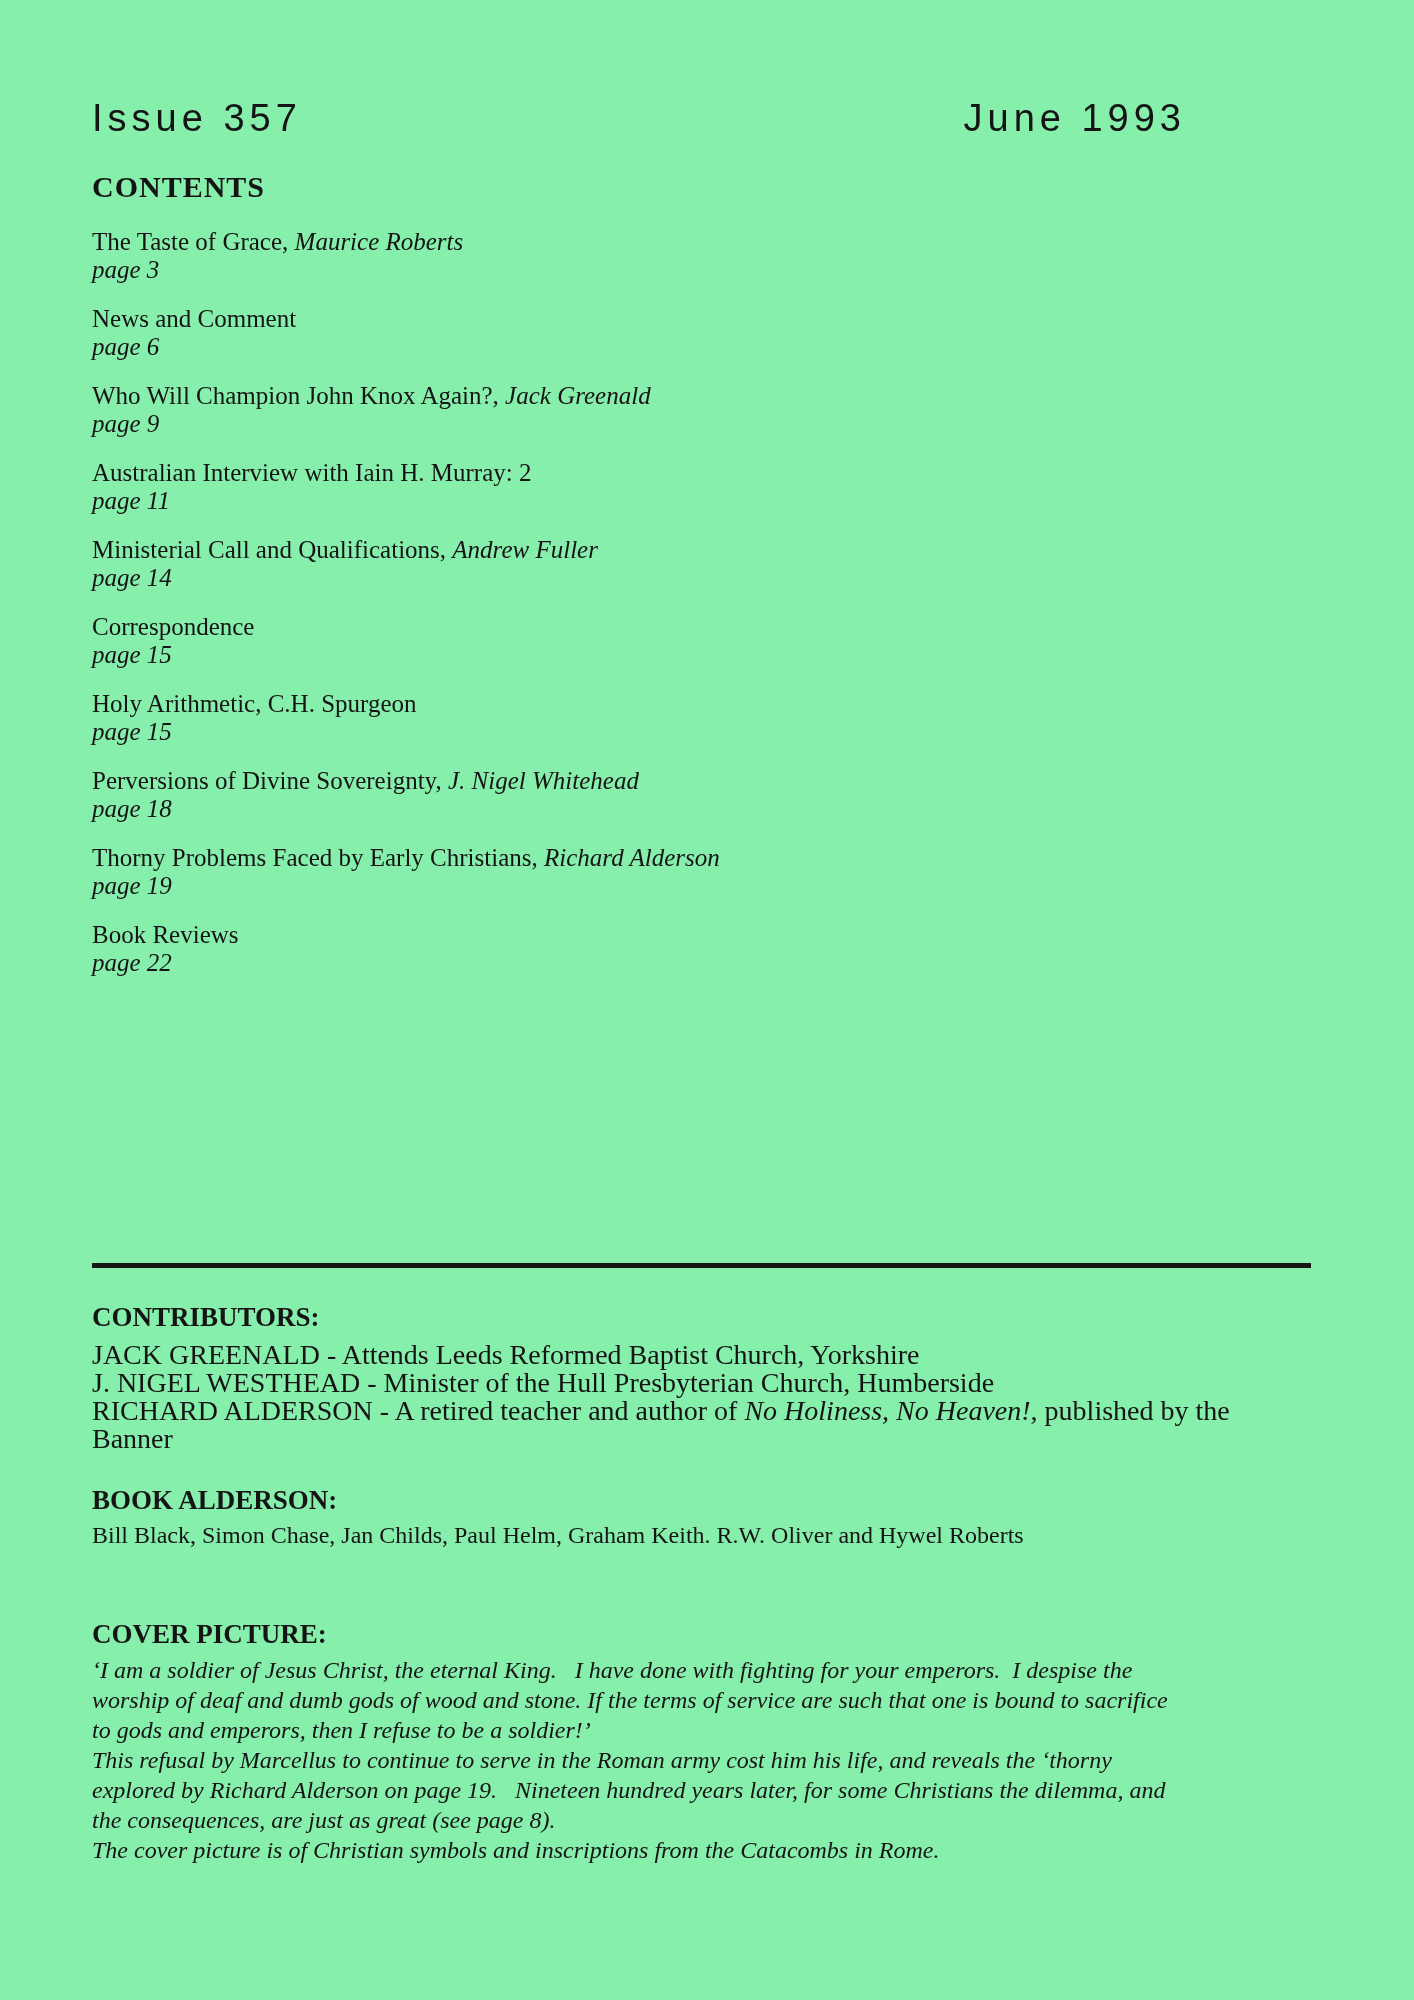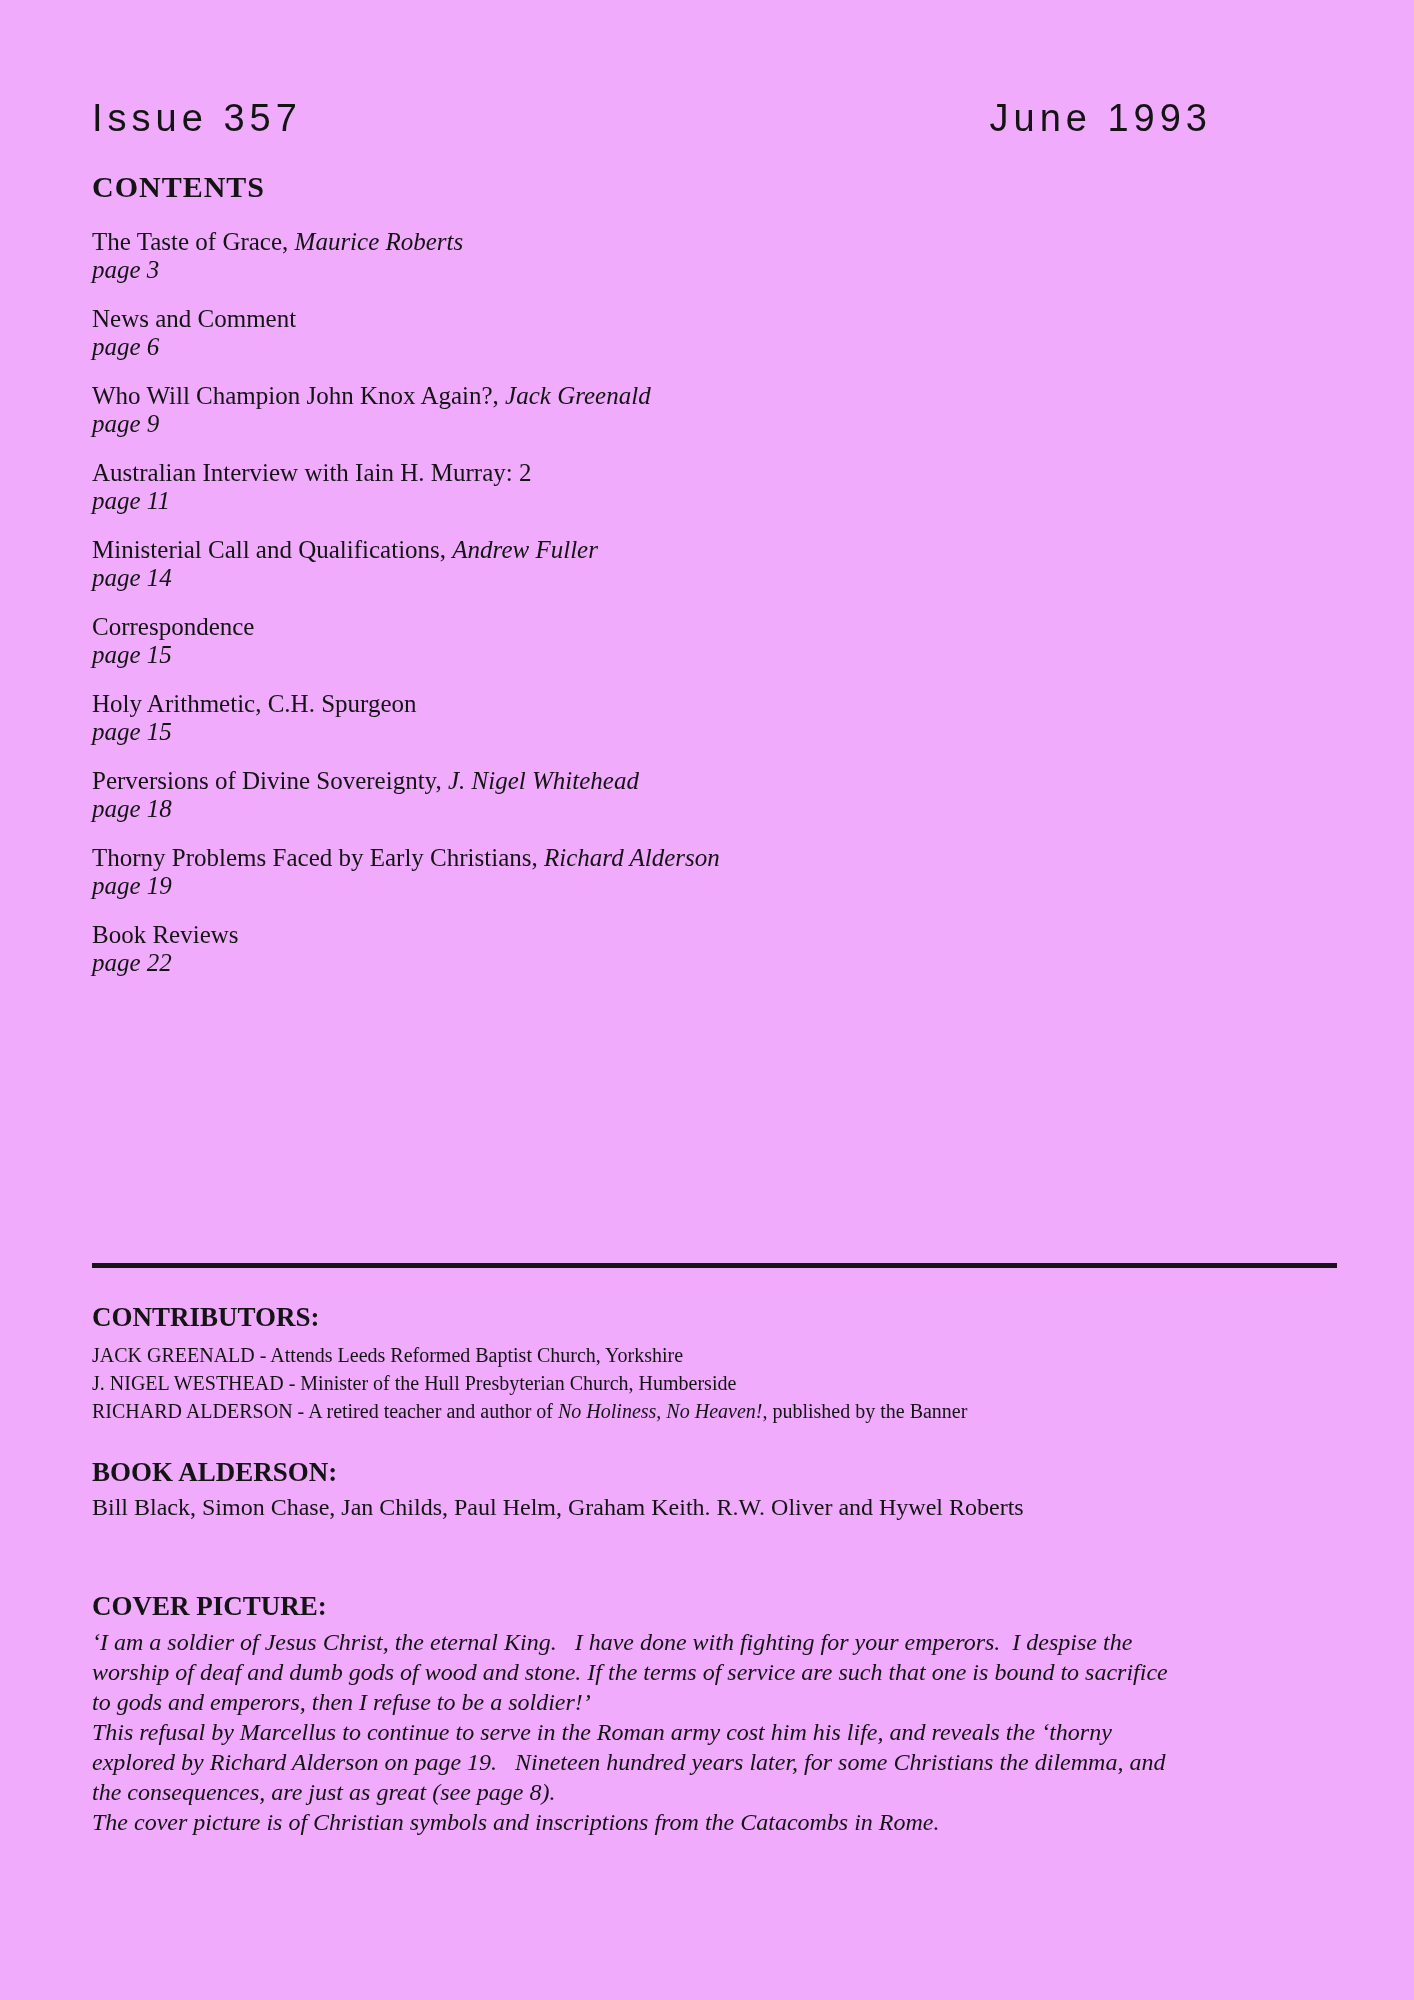--- a/index.html
+++ b/index.html
@@ -1,24 +1,24 @@
 <!DOCTYPE html>
 <html><head>
 <meta charset="utf-8">
 <style>
   html,body { margin:0; padding:0; background:#e8e8e8; }
   .page {
     position: relative;
     width: 1414px;
     height: 2000px;
     margin: 0 auto;
-    background: #f0abfc;
+    background: #86efac;
     color: #141414;
     box-sizing: border-box;
-    padding: 98px 77px 0 92px;
+    padding: 98px 103px 0 92px;
     font-family: "Liberation Serif", serif;
     overflow: hidden;
   }
   
   .hdr {
     display: flex;
     justify-content: space-between;
     align-items: baseline;
     font-family: "Liberation Sans", sans-serif;
     font-size: 38px;
@@ -48,21 +48,21 @@
     border: none;
     width: 100%;
   }
   
   .sec-heading {
     font-size: 27px;
     font-weight: bold;
     line-height: 30px;
   }
   .contributors-heading { margin-top: 34px; }
-  .sec-lines { margin-top: 9px; font-size: 20px; line-height: 28px; }
+  .sec-lines { margin-top: 9px; font-size: 28px; line-height: 28px; }
   .reviewers-heading { margin-top: 32px; }
   .reviewers-line { margin-top: 6px; font-size: 24px; line-height: 28px; }
   .cover-heading { margin-top: 70px; }
   .cover-lines { margin-top: 6px; font-size: 24px; line-height: 30px; font-style: italic; }
   .cover-line { white-space: pre; }
 </style>
 </head>
 <body>
 
 <div class="page">

